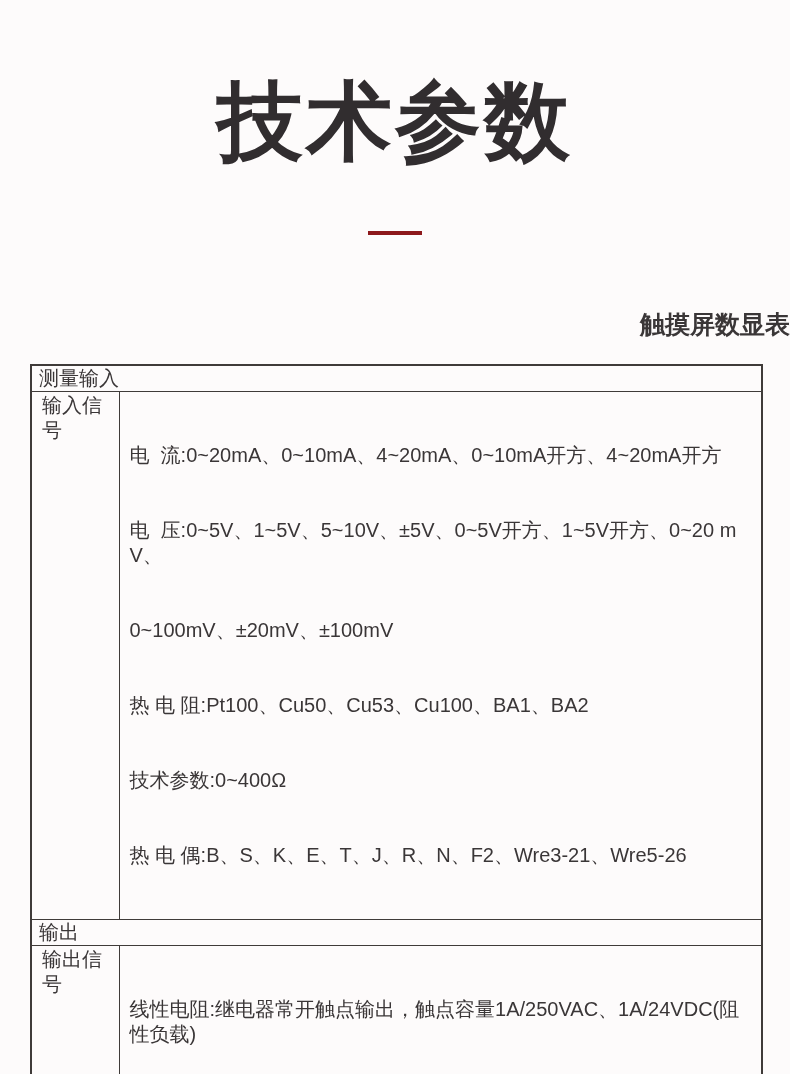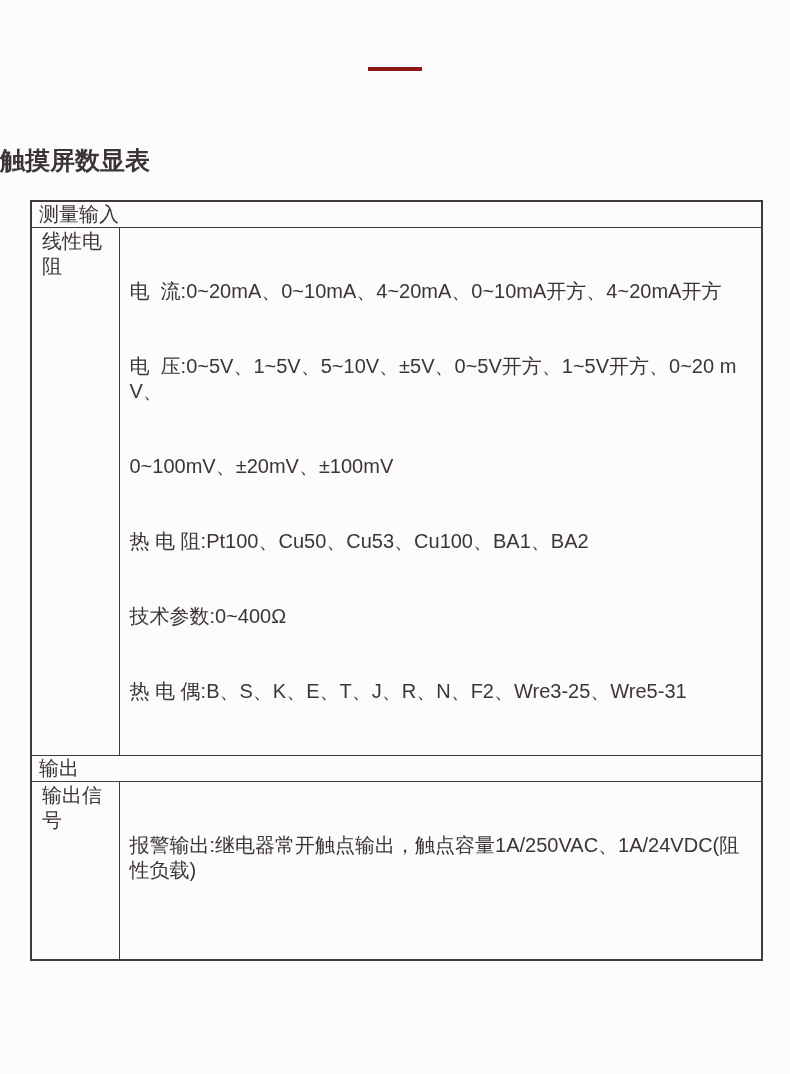--- a/index.html
+++ b/index.html
@@ -24,21 +24,21 @@
     color: #312d2f;
   }
   .title-divider {
     width: 54px;
     height: 4px;
     background: #8d181b;
     margin: 67px auto 0 auto;
   }
   .section-subtitle {
     margin: 75px 0 0 0;
-    text-align: left;
+    text-align: right;
     font-size: 25px;
     line-height: 28px;
     font-weight: 700;
     color: #3a3637;
   }
   table.spec-table {
     margin: 26px 0 0 30px;
     width: 733px;
     border-collapse: collapse;
     table-layout: fixed;
@@ -67,55 +67,56 @@
     padding-bottom: 1px;
     padding-left: 7px;
     border-radius: 6px;
   }
 </style>
 </head>
 <body>
 
 <div>
 
+  <h1 class="page-title">技术参数</h1>
 
   <div class="title-divider"></div>
 
   <h2 class="section-subtitle">触摸屏数显表</h2>
 
   <table class="spec-table">
     <colgroup>
         <col class="c1">
         <col class="c2">
       </colgroup>
     <tbody>
       <tr class="section">
         <td colspan="2">测量输入</td>
       </tr>
 
       <tr>
-        <td class="lbl">线性电阻</td>
+        <td class="lbl">输入信号</td>
         <td class="val">
           <div>电  流:0~20mA、0~10mA、4~20mA、0~10mA开方、4~20mA开方</div>
           <div>电  压:0~5V、1~5V、5~10V、±5V、0~5V开方、1~5V开方、0~20 mV、</div>
           <div>0~100mV、±20mV、±100mV</div>
           <div>热 电 阻:Pt100、Cu50、Cu53、Cu100、BA1、BA2</div>
           <div>技术参数:0~400Ω</div>
-          <div>热 电 偶:B、S、K、E、T、J、R、N、F2、Wre3-25、Wre5-31</div>
+          <div>热 电 偶:B、S、K、E、T、J、R、N、F2、Wre3-21、Wre5-26</div>
         </td>
       </tr>
 
       <tr class="section">
         <td colspan="2">输出</td>
       </tr>
 
       <tr>
         <td class="lbl" rowspan="3">输出信号</td>
         <td class="val">
-          <div>报警输出:继电器常开触点输出，触点容量1A/250VAC、1A/24VDC(阻性负载)</div>
+          <div>线性电阻:继电器常开触点输出，触点容量1A/250VAC、1A/24VDC(阻性负载)</div>
           
         </td>
       </tr>
 
     </tbody>
   </table>
 
 </div>
 
 </body></html>

